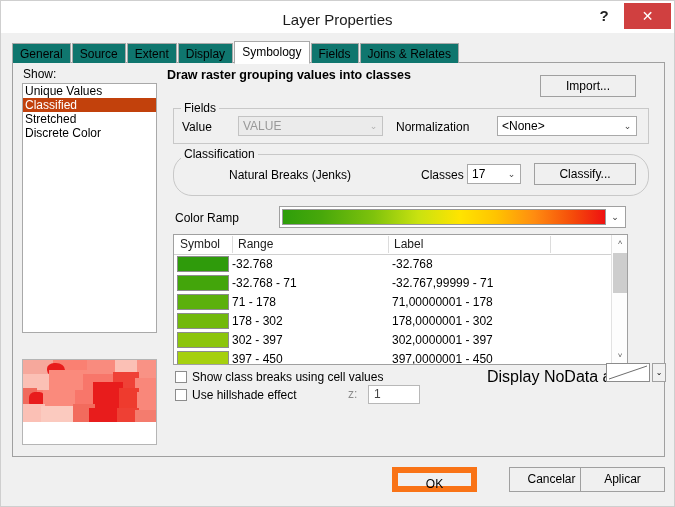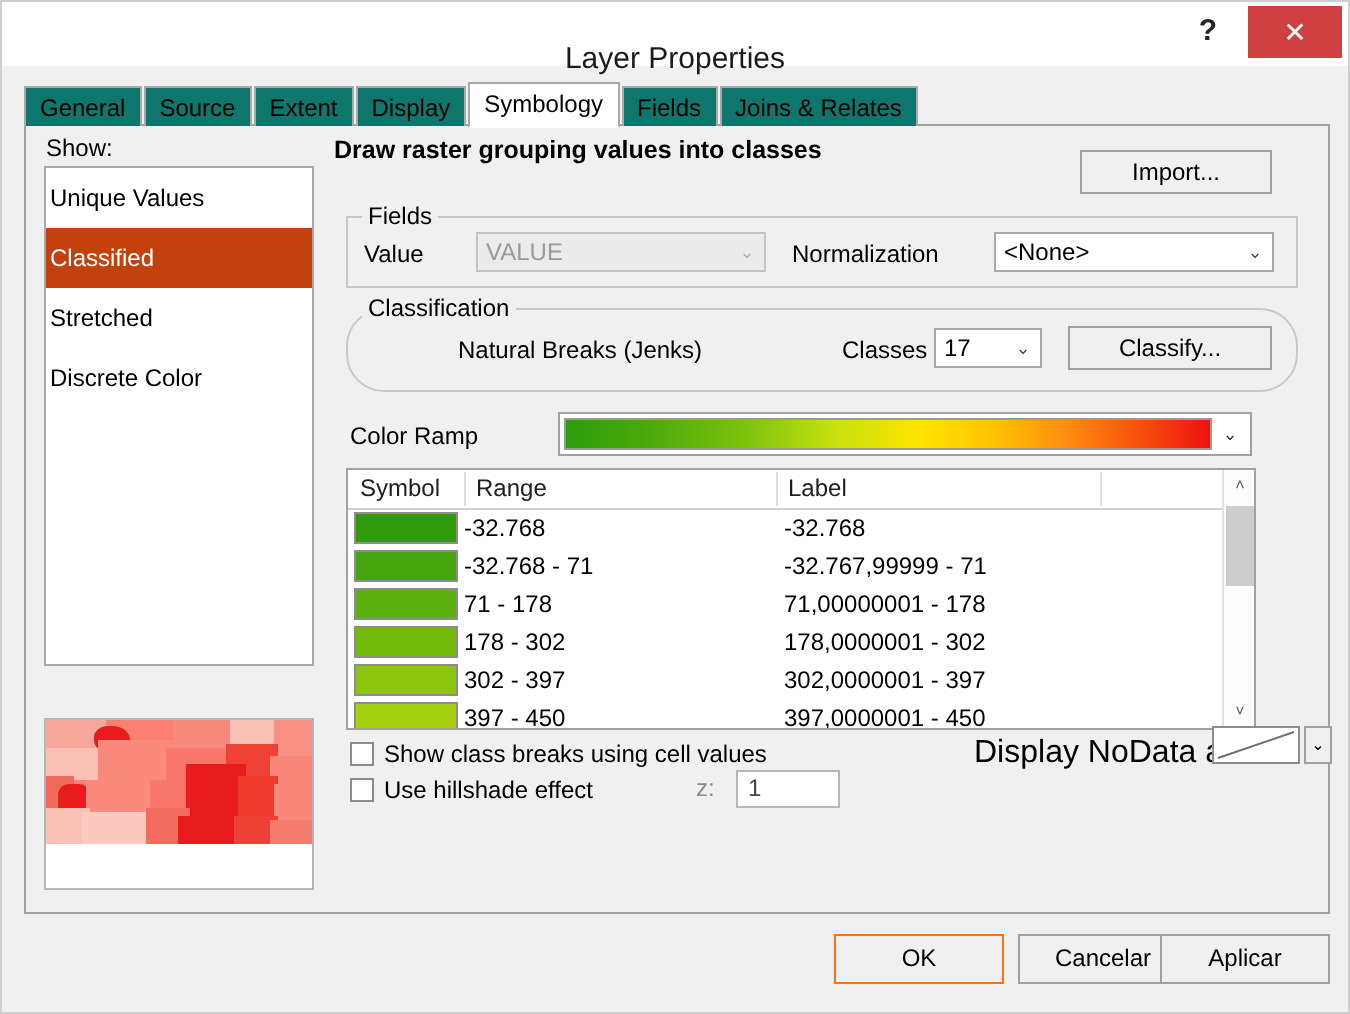--- a/index.html
+++ b/index.html
@@ -28,21 +28,21 @@
 
   
   .titlebar {
     position: relative;
     height: 31px;
     background: #ffffff;
     border-bottom: 1px solid #ffffff;
   }
   .title-text {
     position: absolute;
-    left: 0; right: 0; top: 20px;
+    left: 0; right: 0; top: 10px;
     text-align: center;
     font-size: 15px;
     color: #1b1b1b;
     font-family: "Liberation Sans", sans-serif;
   }
   .help-btn {
     position: absolute;
     right: 58px;
     top: 2px;
     width: 24px;
@@ -130,21 +130,21 @@
     width: 135px;
     height: 250px;
     background: #ffffff;
     border: 1px solid #a9a9a9;
     box-sizing: border-box;
     overflow: hidden;
   }
   .show-item {
     height: 14px;
     line-height: 14px;
-    padding: 8px 2px;
+    padding: 0 2px;
     font-size: 12px;
     white-space: nowrap;
     cursor: default;
   }
   .show-item.selected {
     background: #c2410c;
     color: #ffffff;
   }
 
   
@@ -470,21 +470,21 @@
     width: 675px;
     height: 30px;
   }
   .dlg-btn {
     position: absolute;
     top: 0;
     width: 85px;
     height: 25px;
     line-height: 23px;
   }
-  .btn-ok   { left: 416px; border: 1px solid #f97316; }
+  .btn-ok   { left: 391px; border: 6px solid #f97316; }
   .btn-cancel { left: 508px; }
   .btn-apply  { left: 579px; }
 </style>
 </head>
 <body>
 
 <div class="window">
 
   <div class="titlebar">
     <div class="title-text">Layer Properties</div>

